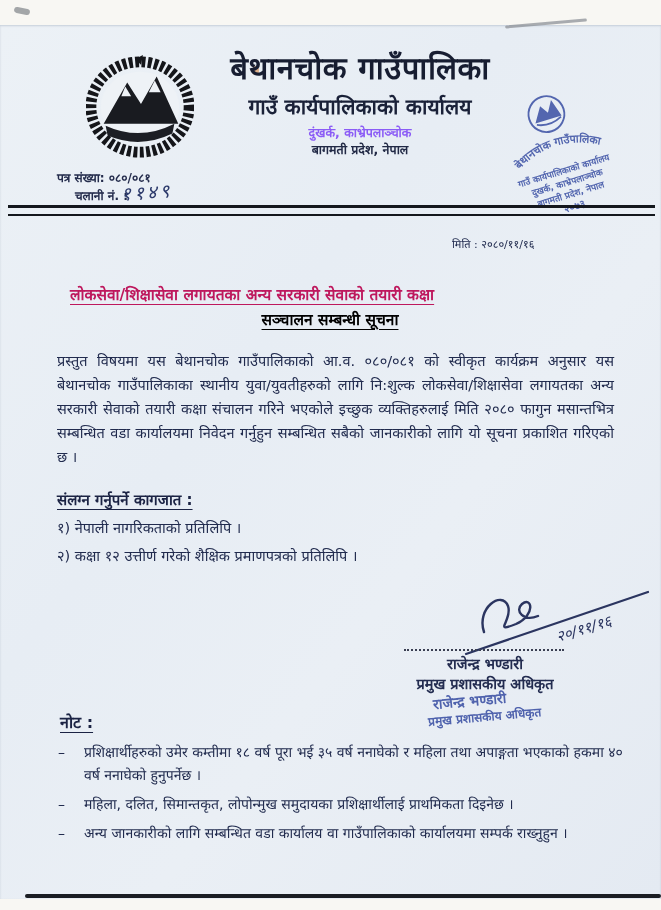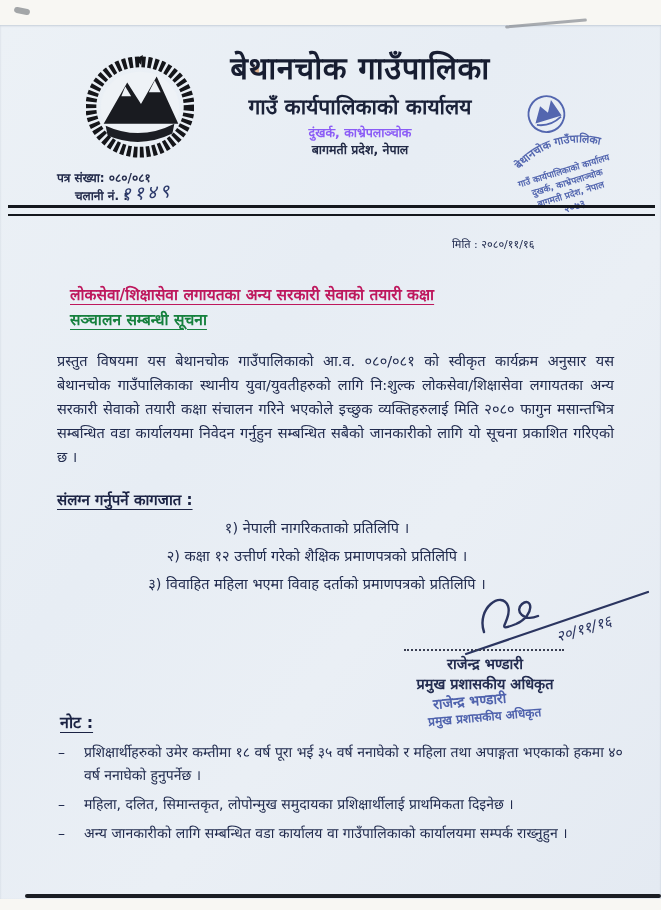--- a/index.html
+++ b/index.html
@@ -36,30 +36,30 @@
   .dispatch-hw{position:absolute;left:121px;top:179px;font-size:19px;font-weight:500;
     font-style:italic;color:#2c3a6b;transform:rotate(-4deg);letter-spacing:3px;}
 
   .divider{position:absolute;left:8px;top:205px;width:647px;height:3px;
     border-top:3px solid #14171d;border-bottom:2.5px solid #14171d;padding-top:3px;box-sizing:content-box;}
 
   .dateline{position:absolute;left:452px;top:236px;font-size:11px;font-weight:500;color:#202a4e;}
 
   .subject1{position:absolute;left:70px;top:283px;width:520px;text-align:left;
     font-size:15.5px;font-weight:700;color:#be185d;text-decoration:underline;text-underline-offset:4px;}
-  .subject2{position:absolute;left:70px;top:308px;width:520px;text-align:left;
-    font-size:15.5px;font-weight:700;color:#15803d;text-decoration:underline;text-underline-offset:4px;}
+  .subject2{position:absolute;left:70px;top:308px;width:520px;text-align:center;
+    font-size:15.5px;font-weight:700;color:#000000;text-decoration:underline;text-underline-offset:4px;}
 
   .bodypara{position:absolute;left:57px;top:349px;width:557px;
     font-size:14.5px;line-height:24px;font-weight:500;color:#212b4e;
     text-align:justify;}
 
   .docs-head{position:absolute;left:57px;top:489px;font-size:15px;font-weight:700;color:#1b2344;
     text-decoration:underline;text-underline-offset:4px;text-align:center;}
-  .docs-list{position:absolute;left:57px;top:514px;width:520px;text-align:center;}
+  .docs-list{position:absolute;left:57px;top:514px;width:520px;}
   .docs-list .doc-item{font-size:14.5px;line-height:28px;font-weight:500;color:#212b4e;}
 
   .sig-svg{position:absolute;left:462px;top:584px;width:192px;height:78px;}
   .sig-dots{position:absolute;left:404px;top:649px;width:160px;border-bottom:2.5px dotted #3a3f52;}
   .sig-name{position:absolute;left:400px;top:653px;width:170px;text-align:center;
     font-size:14.5px;font-weight:700;color:#232c50;}
   .sig-title{position:absolute;left:388px;top:673px;width:194px;text-align:center;
     font-size:14.5px;font-weight:700;color:#232c50;}
   .sig-stamp-name{position:absolute;left:433px;top:691px;font-size:14px;font-weight:700;
     color:#3f54a6;transform:rotate(-5deg);opacity:.9;}
@@ -127,21 +127,20 @@
 
   <div class="subject1">लोकसेवा/शिक्षासेवा लगायतका अन्य सरकारी सेवाको तयारी कक्षा</div>
   <div class="subject2">सञ्चालन सम्बन्धी सूचना</div>
 
   <div class="bodypara">प्रस्तुत विषयमा यस बेथानचोक गाउँपालिकाको आ.व. ०८०/०८१ को स्वीकृत कार्यक्रम अनुसार यस बेथानचोक गाउँपालिकाका स्थानीय युवा/युवतीहरुको लागि नि:शुल्क लोकसेवा/शिक्षासेवा लगायतका अन्य सरकारी सेवाको तयारी कक्षा संचालन गरिने भएकोले इच्छुक व्यक्तिहरुलाई मिति २०८० फागुन मसान्तभित्र सम्बन्धित वडा कार्यालयमा निवेदन गर्नुहुन सम्बन्धित सबैको जानकारीको लागि यो सूचना प्रकाशित गरिएको छ ।</div>
 
   <div class="docs-head">संलग्न गर्नुपर्ने कागजात :</div>
   <div class="docs-list">
     <div class="doc-item">१) नेपाली नागरिकताको प्रतिलिपि ।</div>
     <div class="doc-item">२) कक्षा १२ उत्तीर्ण गरेको शैक्षिक प्रमाणपत्रको प्रतिलिपि ।</div>
-    <div class="doc-item">३) विवाहित महिला भएमा विवाह दर्ताको प्रमाणपत्रको प्रतिलिपि ।</div>
   </div>
 
   <svg class="sig-svg" viewBox="0 0 192 78">
     <path d="M4 70 L 186 8" stroke="#2b3560" stroke-width="2.2" fill="none" stroke-linecap="round"></path>
     <path d="M22 48 C 14 24, 40 6, 46 22 C 51 36, 30 50, 54 40 C 74 31, 70 12, 60 20 C 52 27, 62 38, 76 32" stroke="#2b3560" stroke-width="2.4" fill="none" stroke-linecap="round"></path>
     <text x="96" y="58" font-size="15" fill="#2b3560" transform="rotate(-17 96 58)" font-family="DejaVu Sans, Liberation Sans, sans-serif" font-style="italic">२०/११/१६</text>
   </svg>
   <div class="sig-dots"></div>
   <div class="sig-name">राजेन्द्र भण्डारी</div>
   <div class="sig-title">प्रमुख प्रशासकीय अधिकृत</div>

